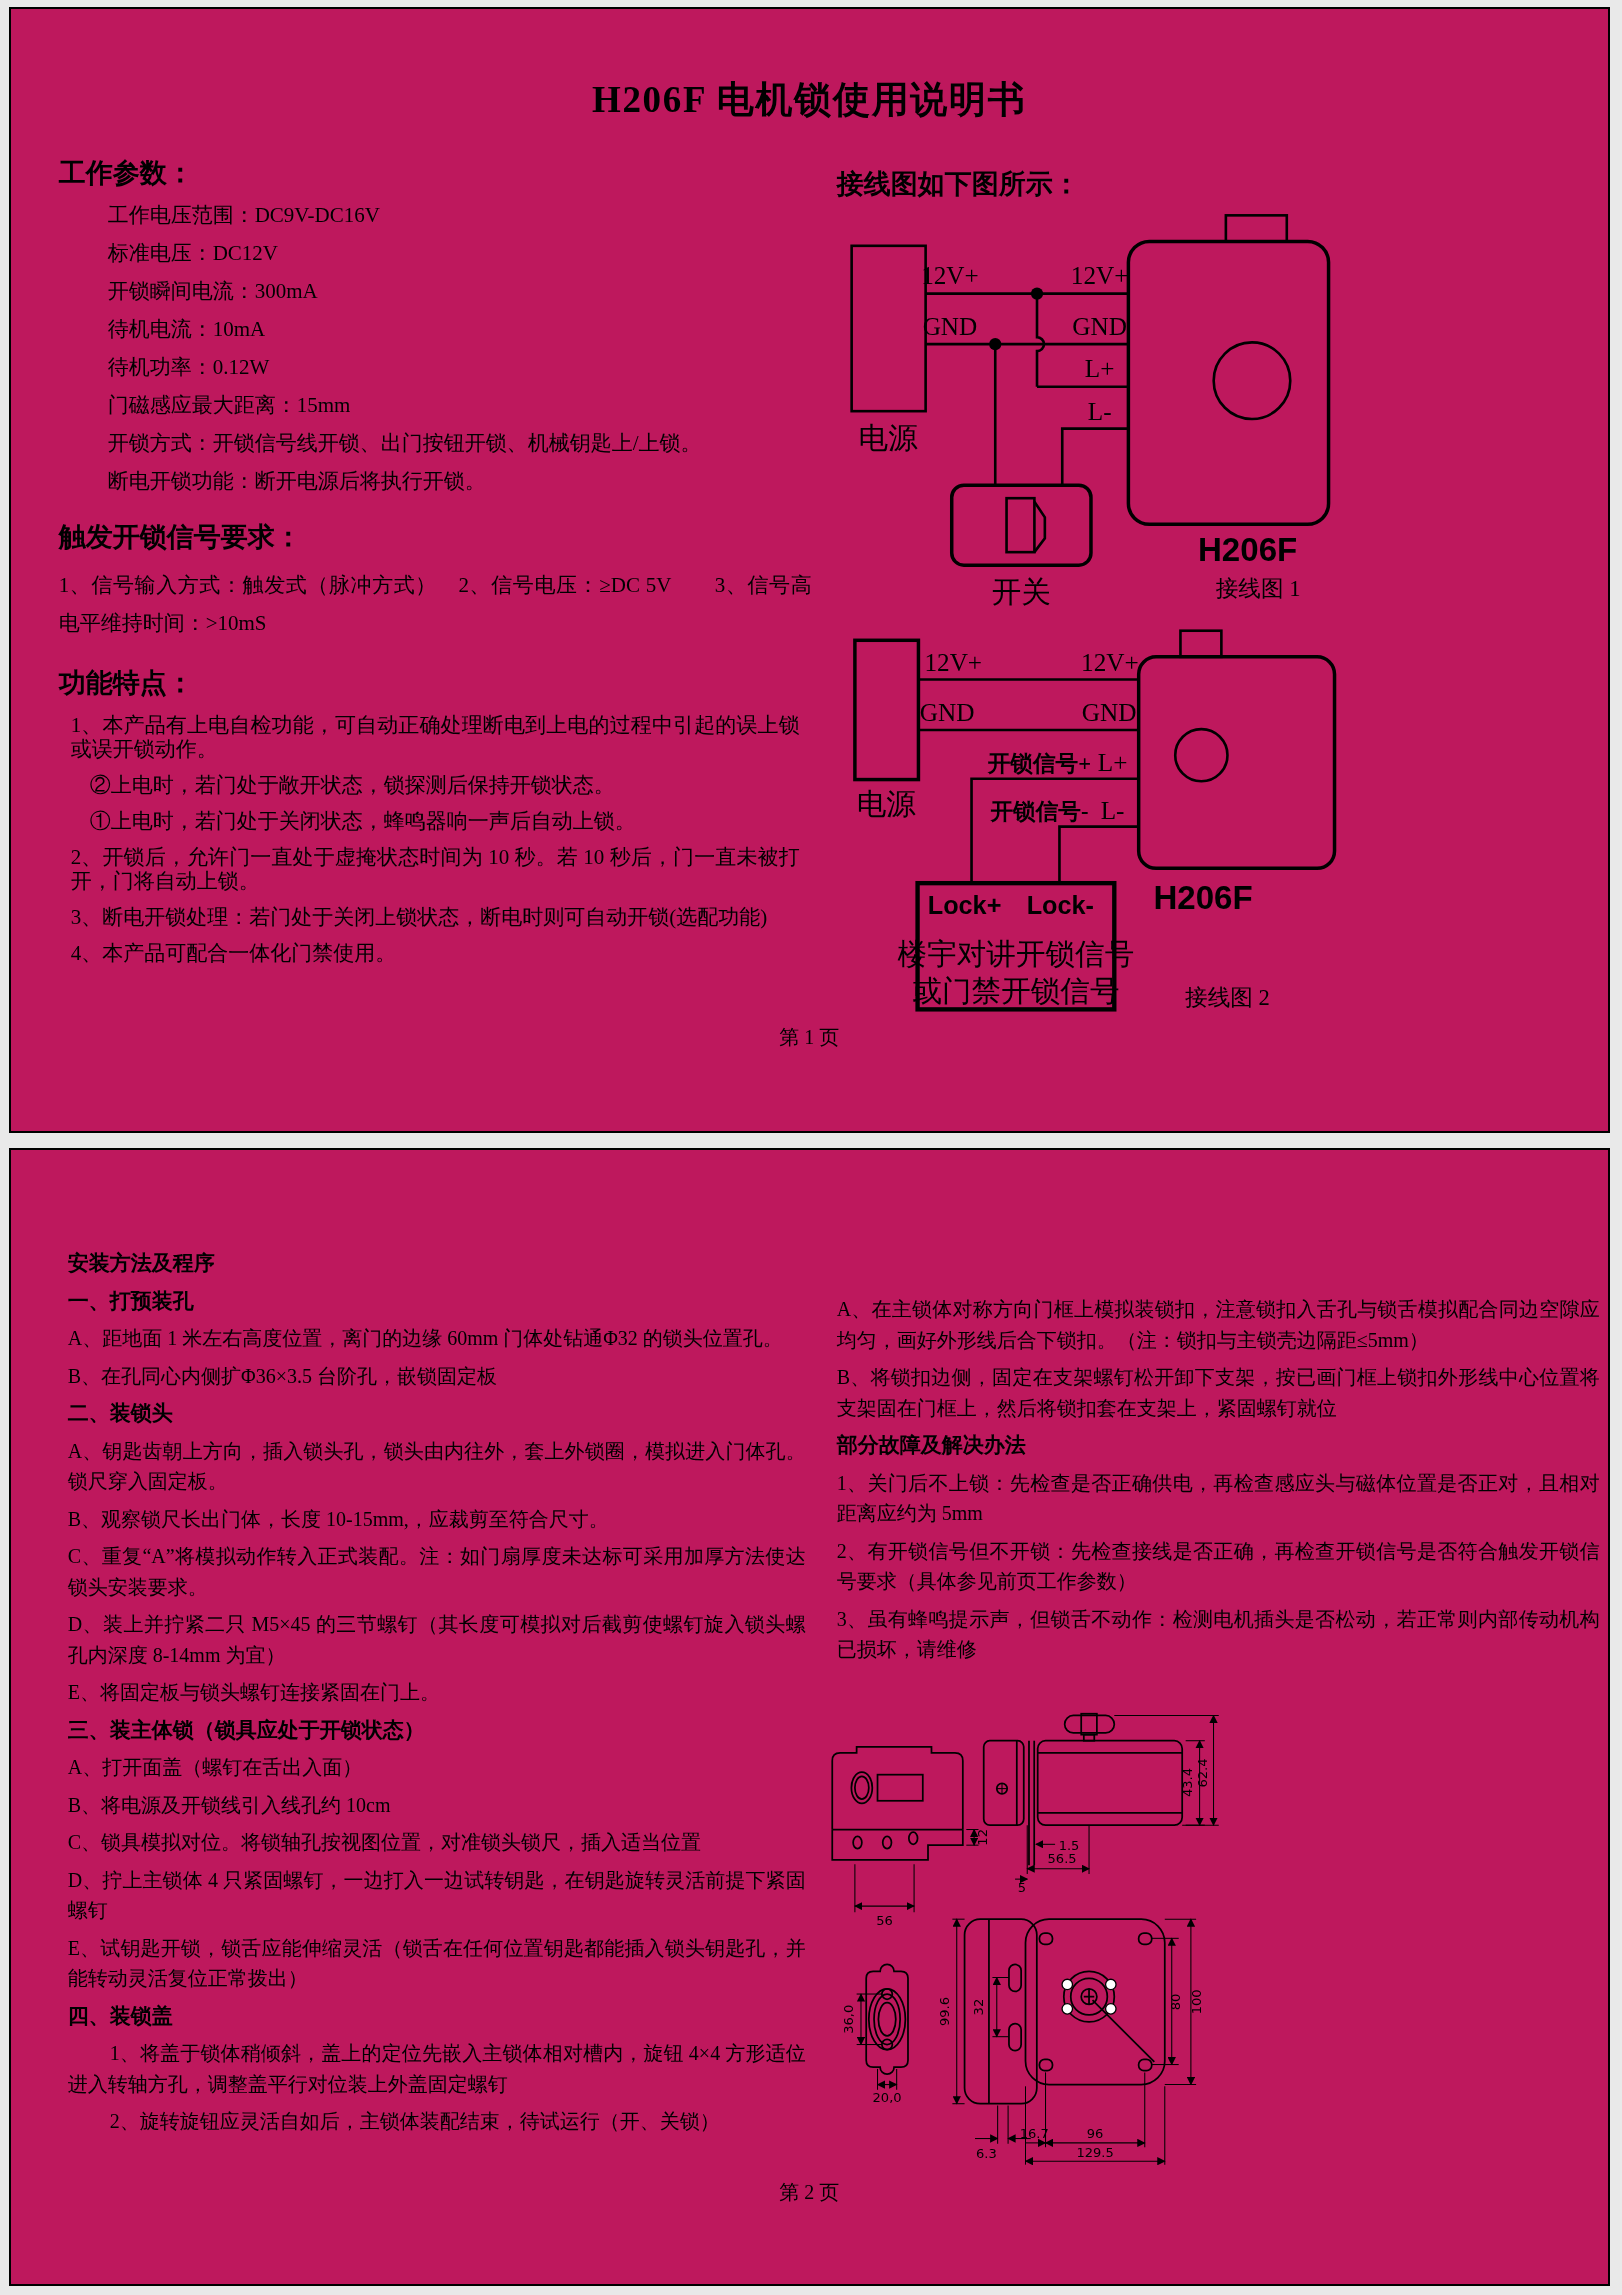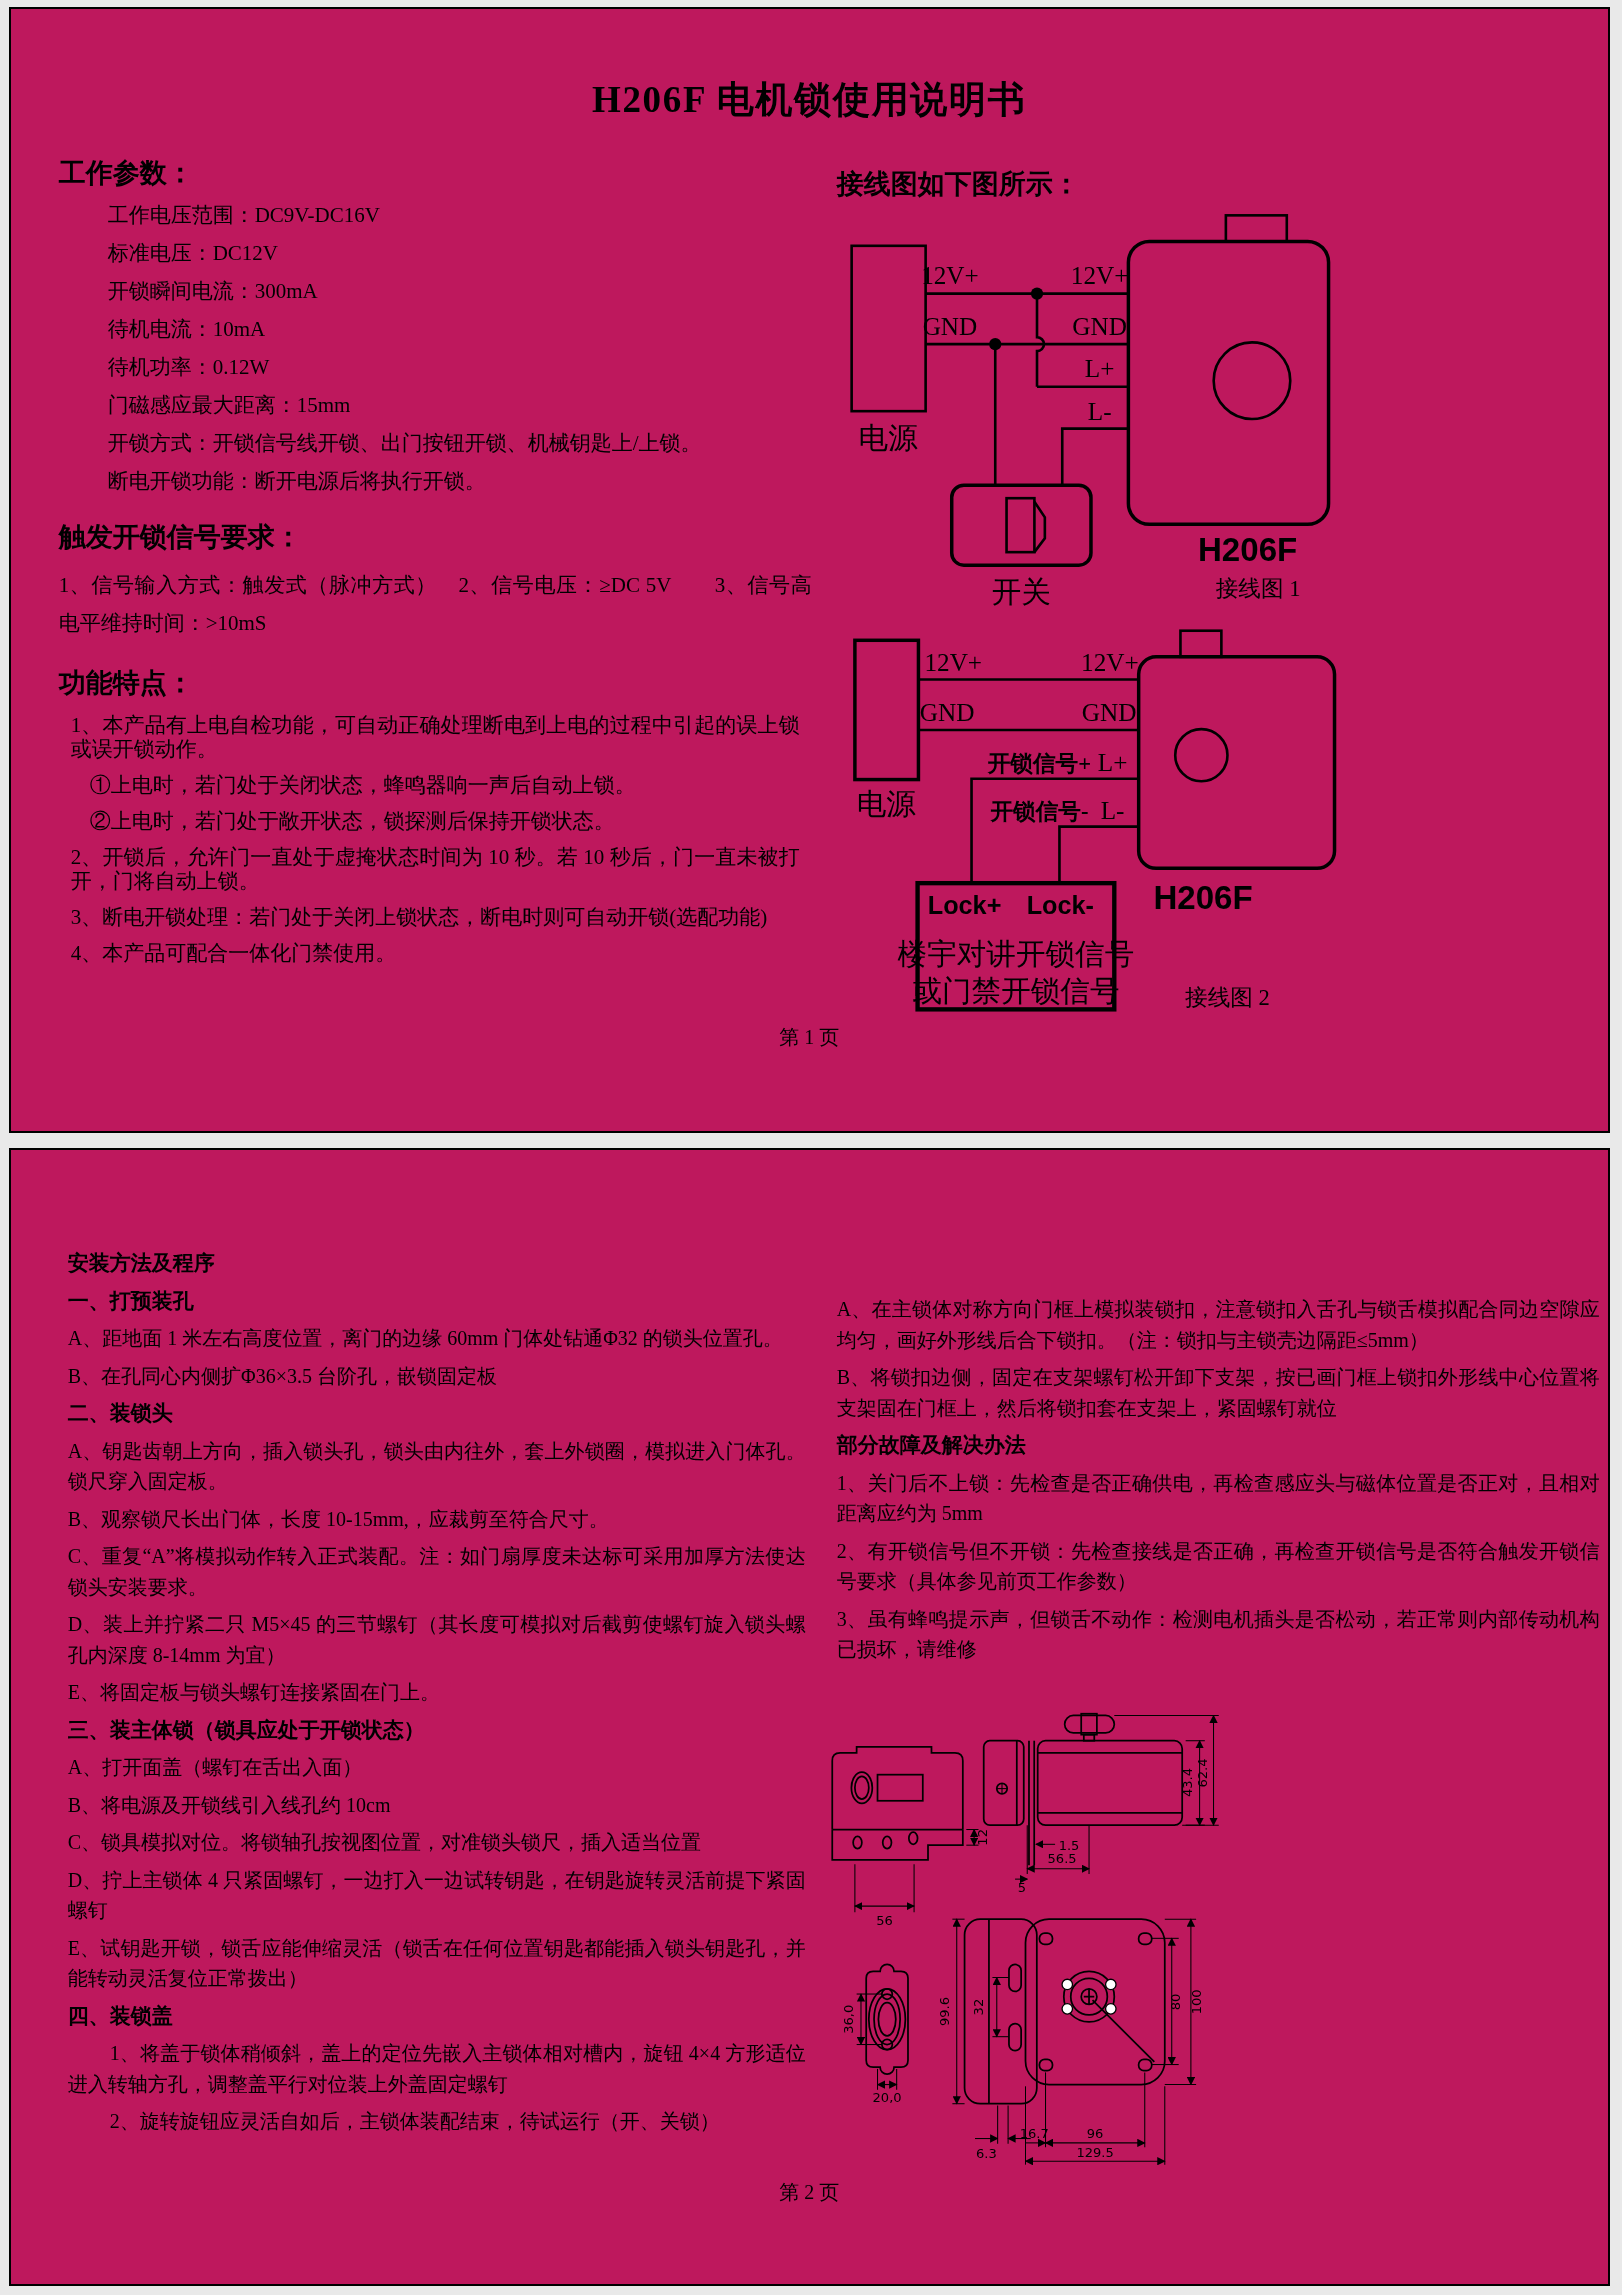--- a/index.html
+++ b/index.html
@@ -71,22 +71,22 @@
       <p>门磁感应最大距离：15mm</p>
       <p>开锁方式：开锁信号线开锁、出门按钮开锁、机械钥匙上/上锁。</p>
       <p>断电开锁功能：断开电源后将执行开锁。</p>
     </div>
 
     <div class="h-serif h-gap">触发开锁信号要求：</div>
     <p class="trigger">1、信号输入方式：触发式（脉冲方式）　2、信号电压：≥DC 5V　　3、信号高电平维持时间：&gt;10mS</p>
 
     <div class="h-serif h-gap">功能特点：</div>
     <p class="feat">1、本产品有上电自检功能，可自动正确处理断电到上电的过程中引起的误上锁或误开锁动作。</p>
+    <p class="feat pad">②上电时，若门处于敞开状态，锁探测后保持开锁状态。</p>
     <p class="feat pad">①上电时，若门处于关闭状态，蜂鸣器响一声后自动上锁。</p>
-    <p class="feat pad">②上电时，若门处于敞开状态，锁探测后保持开锁状态。</p>
     <p class="feat">2、开锁后，允许门一直处于虚掩状态时间为 10 秒。若 10 秒后，门一直未被打开，门将自动上锁。</p>
     <p class="feat">3、断电开锁处理：若门处于关闭上锁状态，断电时则可自动开锁(选配功能)</p>
     <p class="feat">4、本产品可配合一体化门禁使用。</p>
   </div>
 
   <div class="wiring-h">接线图如下图所示：</div>
 
   <svg id="d1" width="527" height="416" viewBox="0 0 605 478">
     <g>
       <rect x="20" y="40" width="85" height="190" class="w"></rect>

